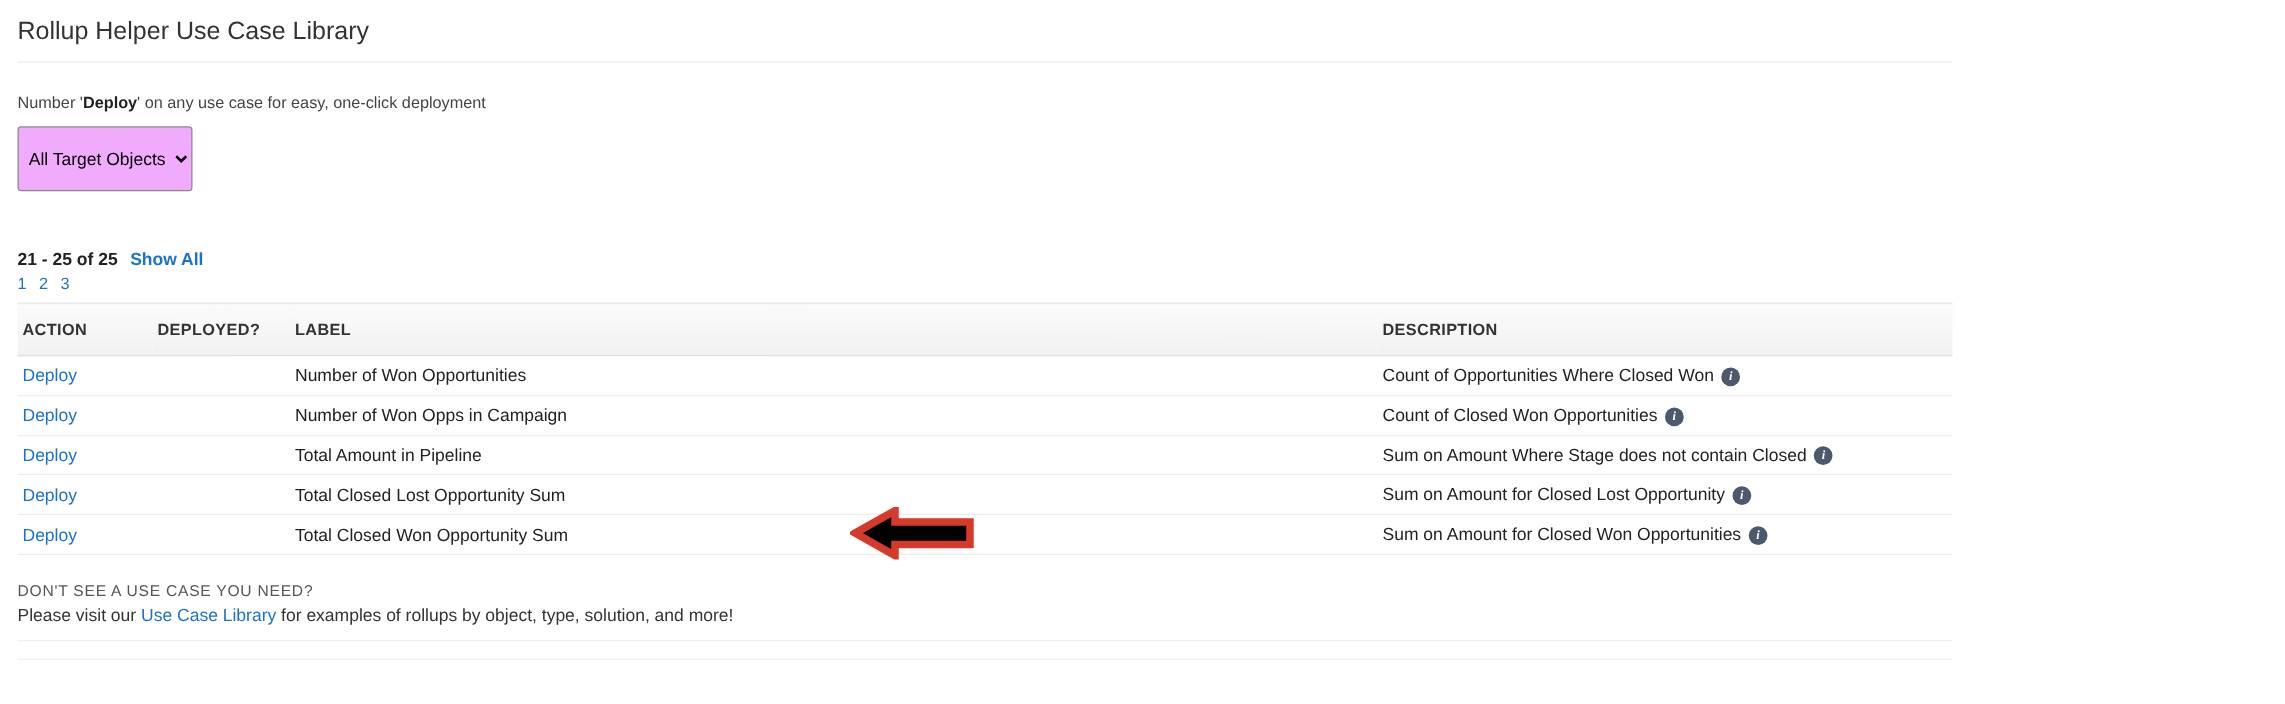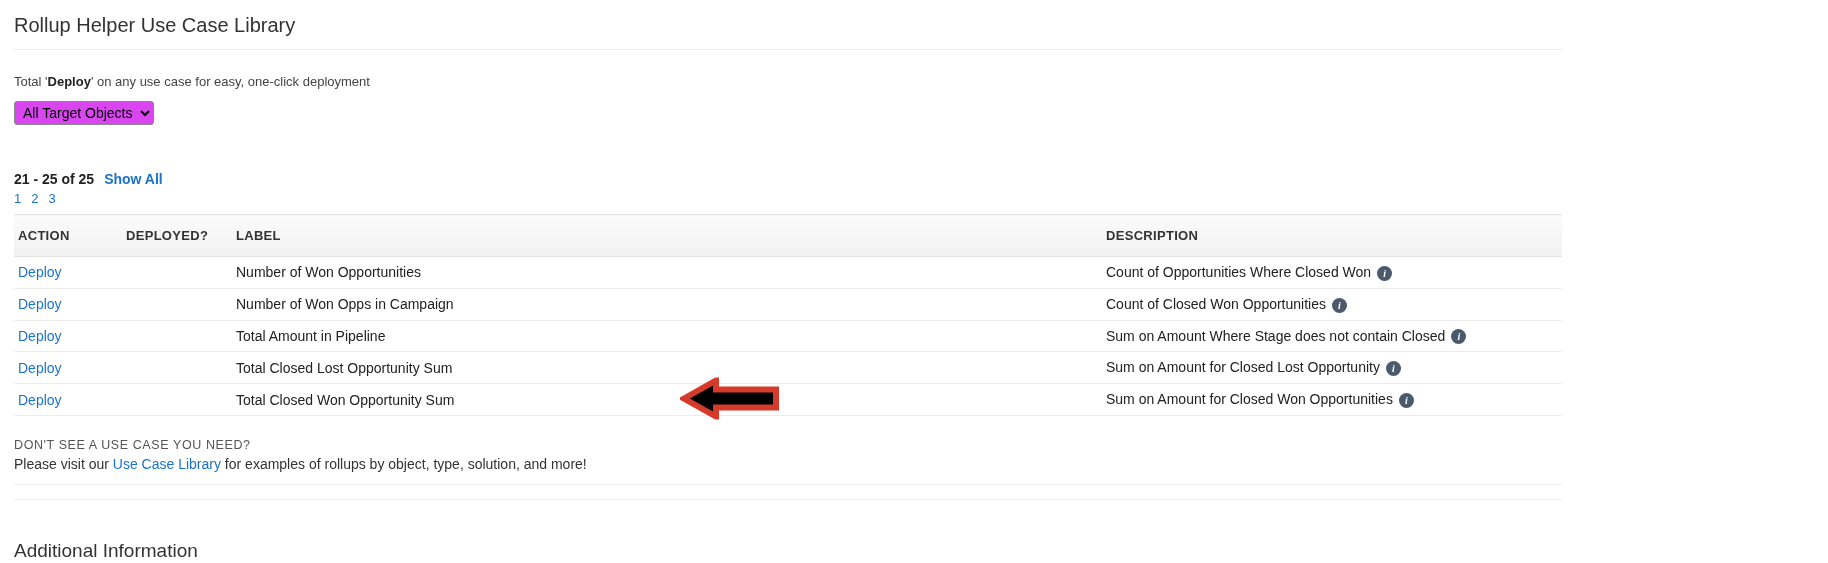--- a/index.html
+++ b/index.html
@@ -5,21 +5,21 @@
   * { box-sizing: border-box; margin: 0; padding: 0; }
   body { font-family: "Segoe UI", Arial, sans-serif; background: #ffffff; color: #222; font-size: 14px; }
   .page { width: 1576px; padding: 0 14px; }
   .title { font-size: 20px; color: #333; padding: 14px 0 12px 0; }
   hr.light { border: none; border-top: 1px solid #eee; margin: 0 0 14px 0; }
 
   .subtext { color: #444; font-size: 13px; padding: 10px 0 8px 0; }
   .subtext .bold { font-weight: 700; color: #222; }
 
   .select-wrap { padding: 4px 0 14px 0; }
-  select { font-size: 14px; padding: 2px 4px; border: 1px solid #888; border-radius: 3px; background: #d946ef; }
+  select { font-size: 14px; padding: 16px 4px; border: 1px solid #888; border-radius: 3px; background: #f0abfc; }
 
   .range-row { display: flex; align-items: center; gap: 10px; font-size: 14px; margin-top: 32px; }
   .range-row .range { font-weight: 700; color: #222; }
   .showall { color: #1b73c8; font-weight: 600; cursor: pointer; }
 
   .pager { display: flex; gap: 10px; padding: 4px 0 8px 0; }
   .pager a { color: #1b73c8; text-decoration: none; font-size: 13px; cursor: pointer; }
 
   table.grid { width: 100%; border-collapse: collapse; }
   table.grid thead th {
@@ -53,21 +53,21 @@
   .addl { font-size: 19px; color: #333; padding: 26px 0 12px 0; }
 </style>
 </head>
 <body>
 
 <div class="page">
   <div class="title">Rollup Helper Use Case Library</div>
   <hr class="light">
 
   <div class="subtext">
-    <span>Total '</span><span class="bold">Deploy</span><span>' on any use case for easy, one-click deployment</span>
+    <span>Number '</span><span class="bold">Deploy</span><span>' on any use case for easy, one-click deployment</span>
   </div>
 
   <div class="select-wrap">
     <select>
       <option>All Target Objects</option>
     </select>
   </div>
 
   <div class="range-row">
     <span class="range">21 - 25 of 25</span>

